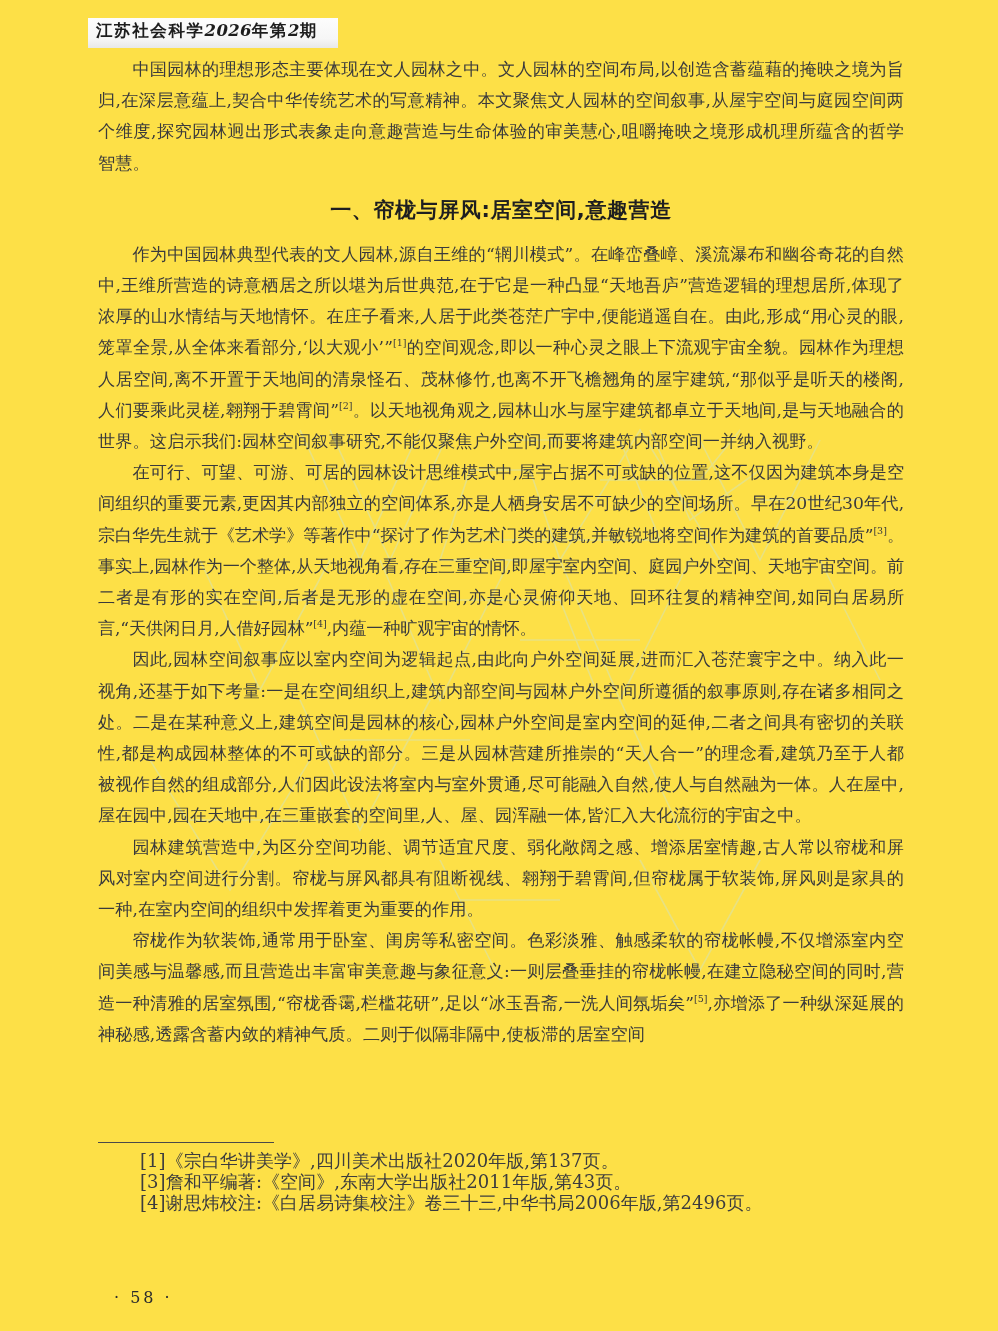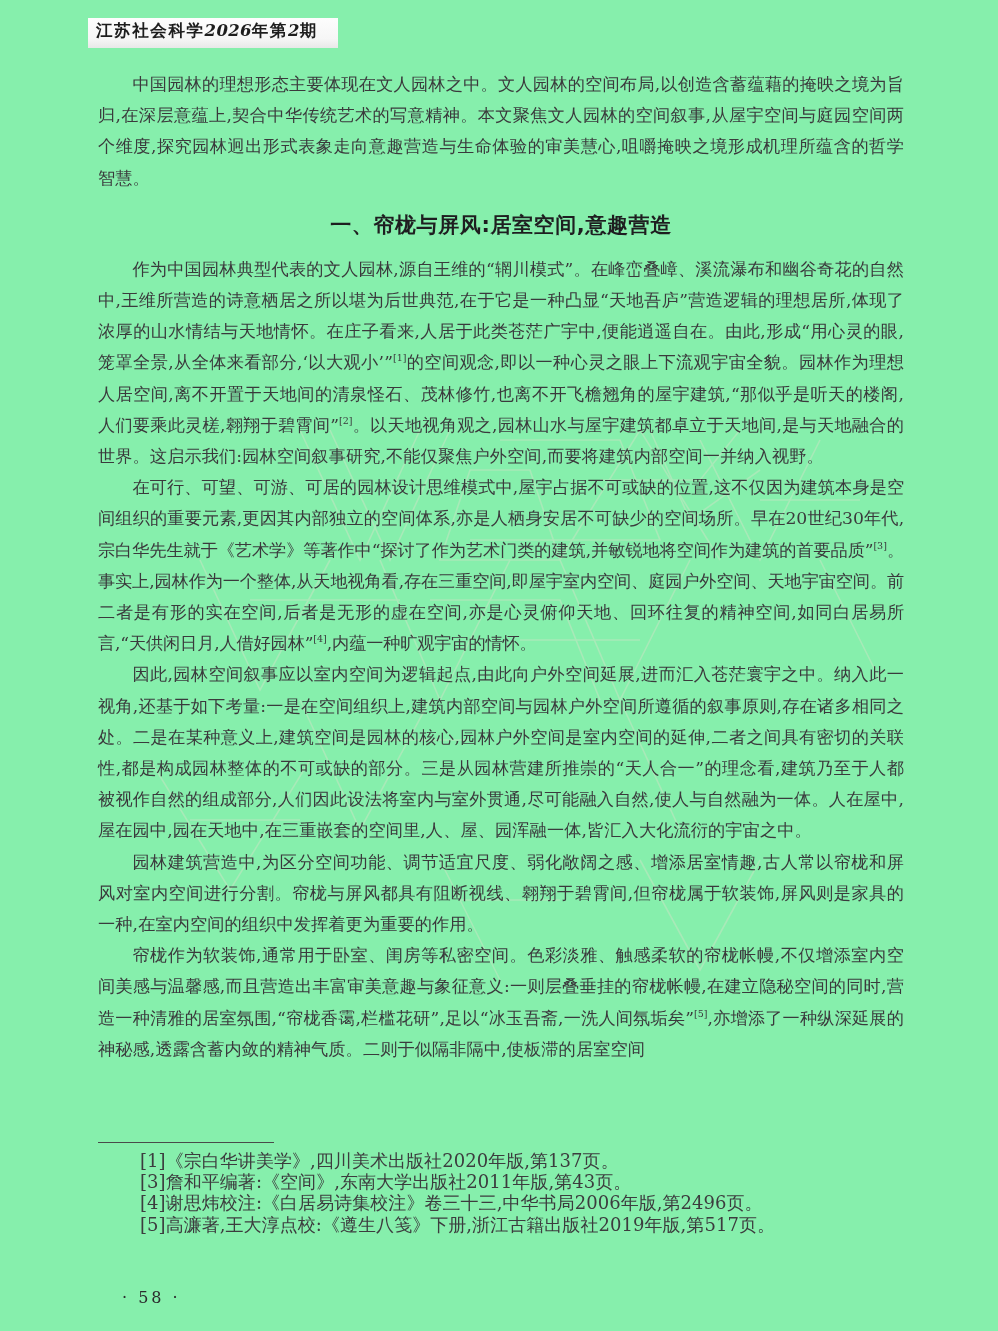--- a/index.html
+++ b/index.html
@@ -9,21 +9,21 @@
   }
   body {
     font-family: "DejaVu Serif", "Liberation Serif", serif;
   }
 
   .page {
     position: relative;
     width: 998px;
     height: 1331px;
     margin: 0 auto;
-    background: #86efac;
+    background: #fde047;
     overflow: hidden;
     box-sizing: border-box;
   }
 
   
   .watermark {
     position: absolute;
     left: 0; top: 0;
     width: 998px; height: 1331px;
     pointer-events: none;
@@ -56,21 +56,21 @@
   .header-title .vol {
     font-style: italic;
     font-weight: 600;
     letter-spacing: 0.3px;
   }
 
   
   .content {
     position: absolute;
     left: 98px;
-    top: 69px;
+    top: 54px;
     width: 806px;
     z-index: 2;
   }
 
   p.para {
     margin: 0 0 0 0;
     font-size: 17.2px;
     line-height: 31.2px;
     color: #3a3a3c;
     text-align: justify;
@@ -119,21 +119,21 @@
     color: #3c3c3e;
     padding-left: 42px;
     letter-spacing: 0.05px;
     white-space: nowrap;
     font-family: "DejaVu Serif", "Liberation Serif", serif;
   }
 
   
   .folio {
     position: absolute;
-    left: 122px;
+    left: 114px;
     top: 1288px;
     z-index: 2;
     font-size: 16px;
     color: #2c2c2e;
     letter-spacing: 3px;
     font-family: "DejaVu Serif", "Liberation Serif", serif;
   }
 </style>
 </head>
 <body>
@@ -189,18 +189,17 @@
     <p class="para">园林建筑营造中,为区分空间功能、调节适宜尺度、弱化敞阔之感、增添居室情趣,古人常以帘栊和屏风对室内空间进行分割。帘栊与屏风都具有阻断视线、翱翔于碧霄间,但帘栊属于软装饰,屏风则是家具的一种,在室内空间的组织中发挥着更为重要的作用。</p>
 
     <p class="para"><span>帘栊作为软装饰,通常用于卧室、闺房等私密空间。色彩淡雅、触感柔软的帘栊帐幔,不仅增添室内空间美感与温馨感,而且营造出丰富审美意趣与象征意义:一则层叠垂挂的帘栊帐幔,在建立隐秘空间的同时,营造一种清雅的居室氛围,“帘栊香霭,栏槛花研”,足以“冰玉吾斋,一洗人间氛垢矣”</span><sup class="fn">[5]</sup><span>,亦增添了一种纵深延展的神秘感,透露含蓄内敛的精神气质。二则于似隔非隔中,使板滞的居室空间</span></p>
   </div>
 
   <div class="footnotes">
     <div class="fn-rule"></div>
     <div class="fn-item">[1]《宗白华讲美学》,四川美术出版社2020年版,第137页。</div>
     <div class="fn-item">[3]詹和平编著:《空间》,东南大学出版社2011年版,第43页。</div>
     <div class="fn-item">[4]谢思炜校注:《白居易诗集校注》卷三十三,中华书局2006年版,第2496页。</div>
-    <div class="fn-item">[5]高濂著,王大淳点校:《遵生八笺》下册,浙江古籍出版社2019年版,第517页。</div>
   </div>
 
   <div class="folio">· 58 ·</div>
 
 </div>
 
 </body></html>

